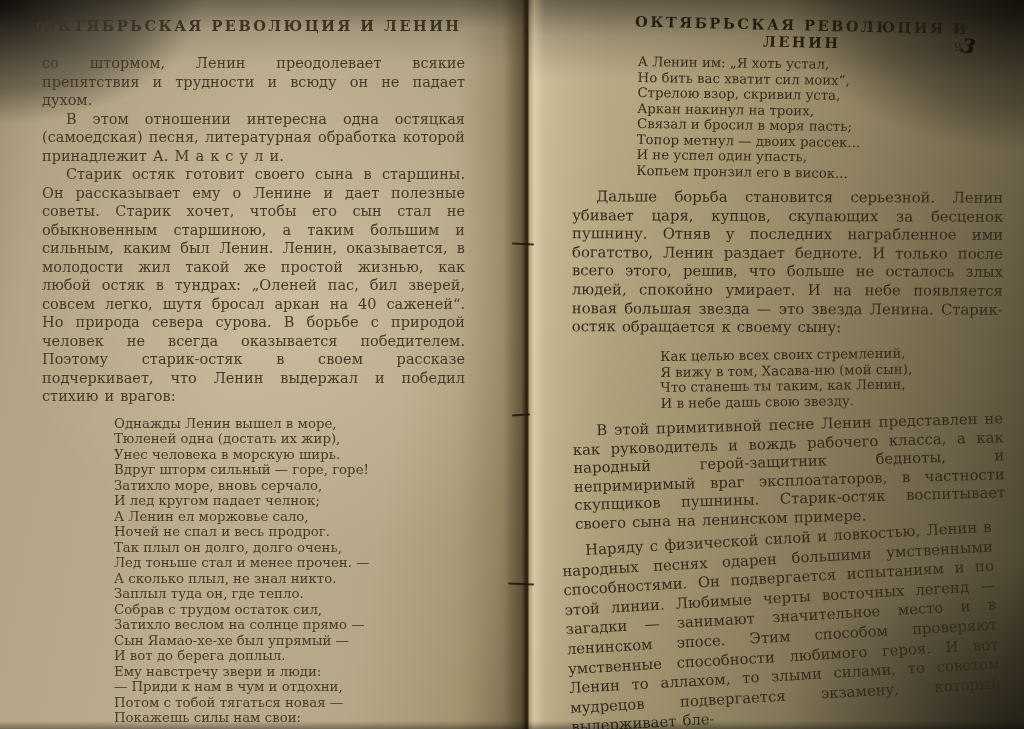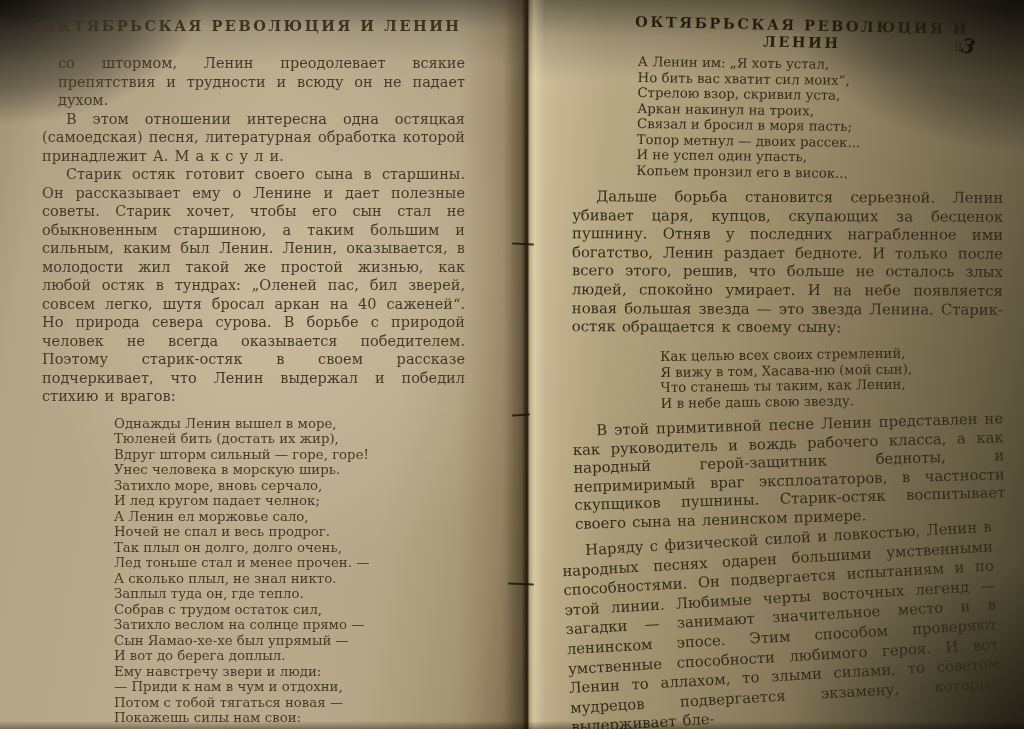--- a/index.html
+++ b/index.html
@@ -17,21 +17,21 @@
       radial-gradient(ellipse 420px 360px at 58% 42%, rgba(255,244,212,0.22), transparent 70%),
       linear-gradient(100deg,#9d8f70 0%,#b2a384 10%,#bcad8e 45%,#b6a788 72%,#a2936f 90%,#84765a 100%);
   }
   .page-left .ink{color:#443a28;}
   .lp-pagenum{position:absolute;left:36px;top:20px;font-size:14px;letter-spacing:1px;}
   .lp-title{position:absolute;left:40px;top:17px;width:424px;text-align:center;
     font-size:14.5px;font-weight:bold;letter-spacing:2.5px;color:#3c3322;}
   .lp-content{position:absolute;left:42px;top:54px;width:423px;}
   .body-par{margin:0;font-size:14.5px;line-height:18.5px;text-align:justify;text-indent:24px;
     word-spacing:1.5px;}
-  .body-par.cont{text-indent:0;margin-left:16px;}
+  .body-par.cont{text-indent:0;}
   .poem{margin:10px 0 0 72px;font-size:13.3px;line-height:15.5px;}
   .poem div{white-space:nowrap;}
   
   .page-right{
     position:absolute;left:527px;top:0;width:497px;height:729px;overflow:hidden;
     background:
       radial-gradient(ellipse 300px 190px at 100% 0%, rgba(0,0,0,0.72), rgba(0,0,0,0.3) 55%, transparent 80%),
       radial-gradient(ellipse 320px 240px at 96% 100%, rgba(0,0,0,0.45), transparent 70%),
       linear-gradient(180deg, rgba(14,11,5,0.5) 0%, rgba(14,11,5,0.18) 5%, transparent 11%),
       linear-gradient(90deg, rgba(255,240,200,0.30) 0%, rgba(255,240,200,0.10) 7%, transparent 16%),
@@ -78,23 +78,23 @@
     <span class="lp-pagenum ink">92</span>
     <div class="lp-title">ОКТЯБРЬСКАЯ РЕВОЛЮЦИЯ И ЛЕНИН</div>
 
     <div class="lp-content ink">
       <p class="body-par cont">со штормом, Ленин преодолевает всякие препятствия и трудности и всюду он не падает духом.</p>
       <p class="body-par">В этом отношении интересна одна остяцкая (самоедская) песня, литературная обработка которой принадлежит А. М а к с у л и.</p>
       <p class="body-par">Старик остяк готовит своего сына в старшины. Он рассказывает ему о Ленине и дает полезные советы. Старик хочет, чтобы его сын стал не обыкновенным старшиною, а таким большим и сильным, каким был Ленин. Ленин, оказывается, в молодости жил такой же простой жизнью, как любой остяк в тундрах: „Оленей пас, бил зверей, совсем легко, шутя бросал аркан на 40 саженей“. Но природа севера сурова. В борьбе с природой человек не всегда оказывается победителем. Поэтому старик-остяк в своем рассказе подчеркивает, что Ленин выдержал и победил стихию и врагов:</p>
 
       <div class="poem">
         <div>Однажды Ленин вышел в море,</div>
-        <div>Тюленей бить (достать их жир),</div>
+        <div>Тюленей одна (достать их жир),</div>
+        <div>Унес человека в морскую ширь.</div>
         <div>Вдруг шторм сильный — горе, горе!</div>
-        <div>Унес человека в морскую ширь.</div>
         <div>Затихло море, вновь серчало,</div>
         <div>И лед кругом падает челнок;</div>
         <div>А Ленин ел моржовье сало,</div>
         <div>Ночей не спал и весь продрог.</div>
         <div>Так плыл он долго, долго очень,</div>
         <div>Лед тоньше стал и менее прочен. —</div>
         <div>А сколько плыл, не знал никто.</div>
         <div>Заплыл туда он, где тепло.</div>
         <div>Собрав с трудом остаток сил,</div>
         <div>Затихло веслом на солнце прямо —</div>

